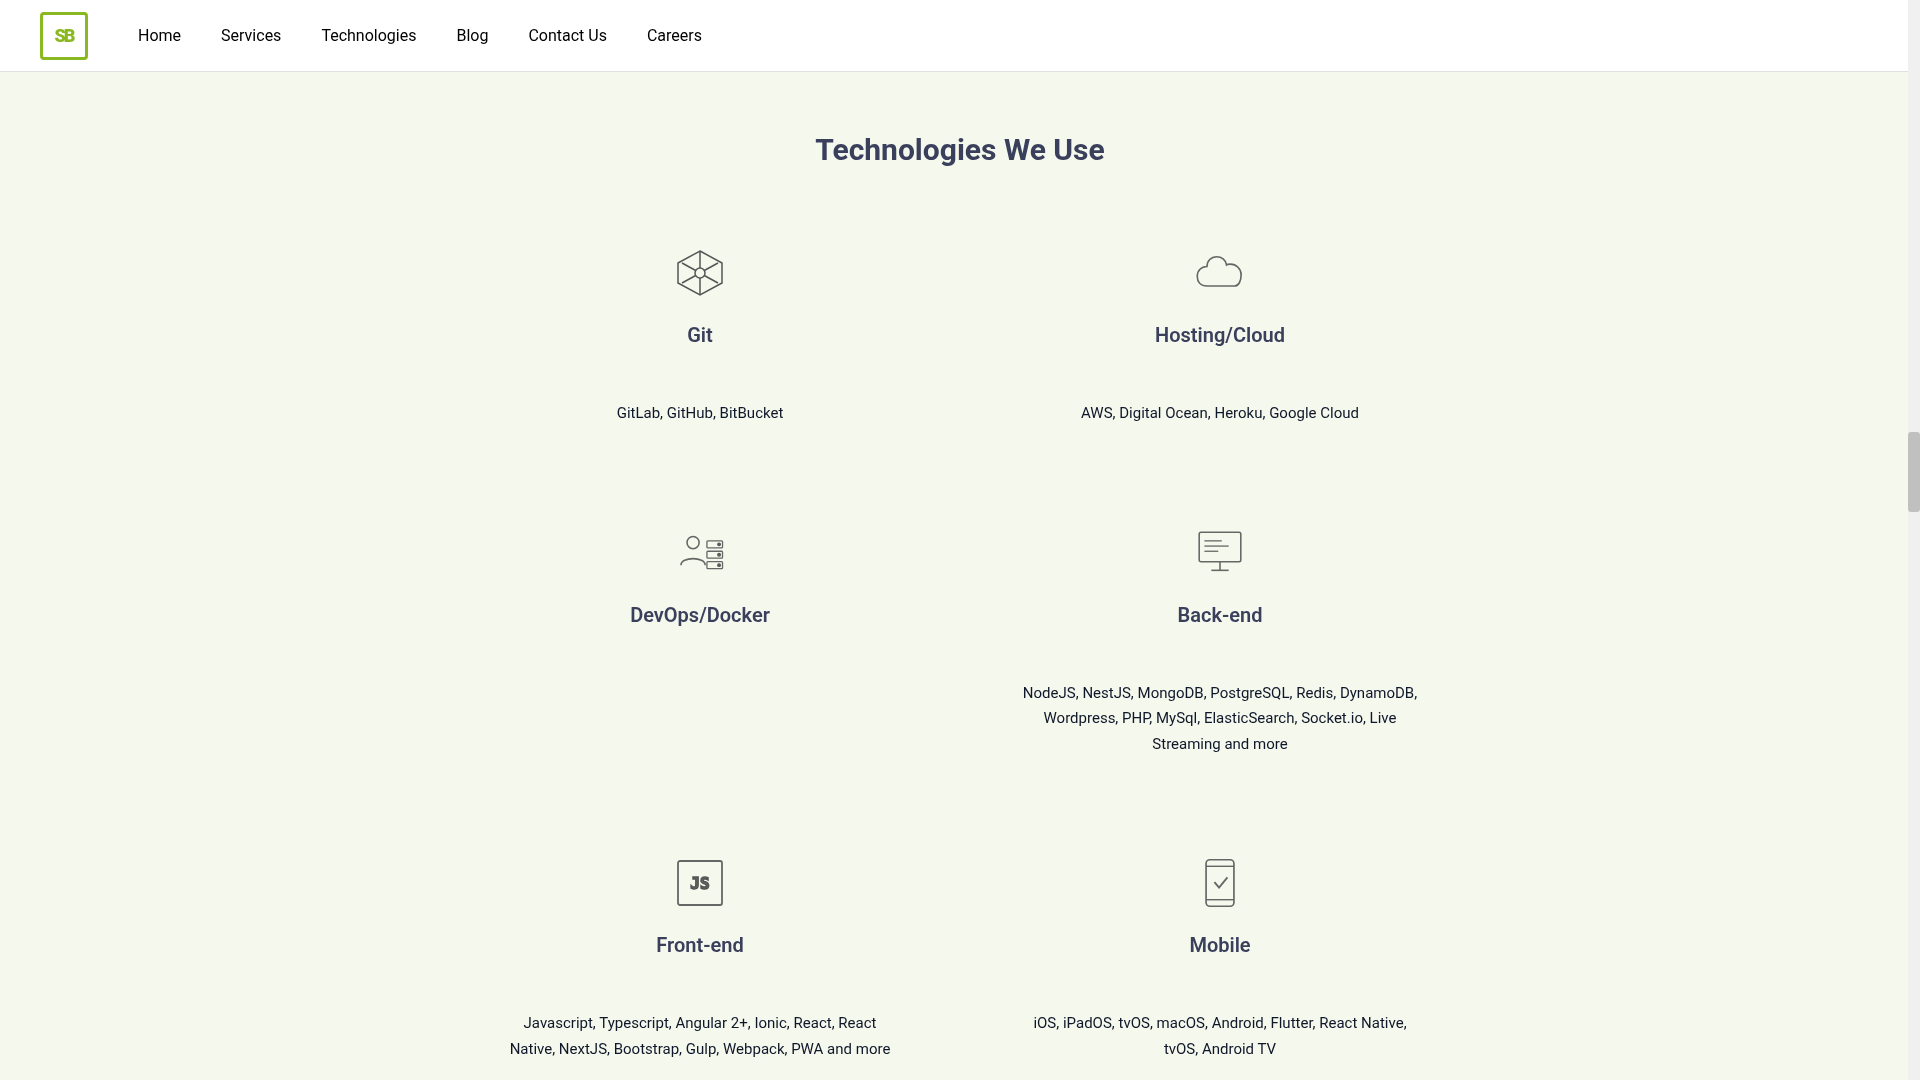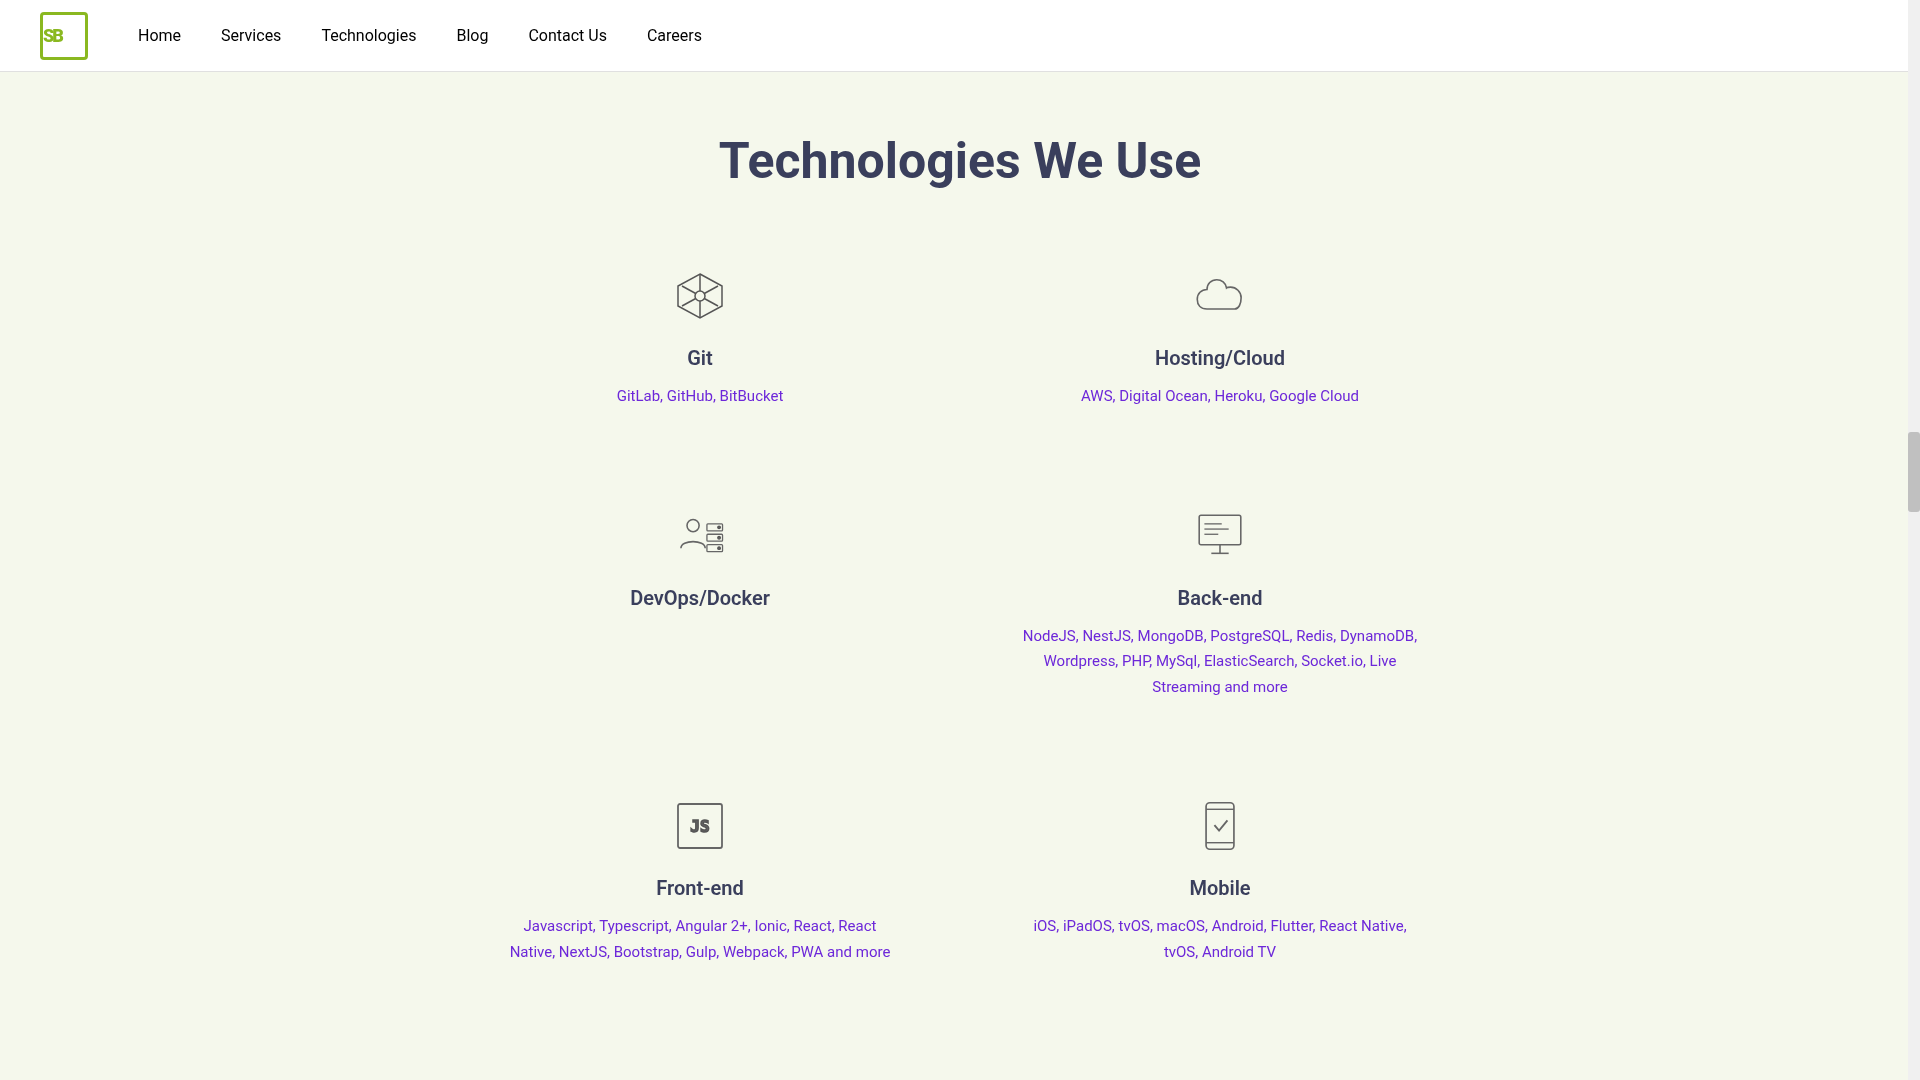--- a/index.html
+++ b/index.html
@@ -32,21 +32,21 @@
       margin-right: 50px;
     }
 
     .logo-icon {
       width: 48px;
       height: 48px;
       border: 3px solid #8ab820;
       border-radius: 4px;
       display: flex;
       align-items: center;
-      justify-content: flex-start;
+      justify-content: center;
       font-weight: 900;
       font-size: 18px;
       color: #8ab820;
       letter-spacing: -2px;
     }
 
     .nav-links {
       display: flex;
       gap: 40px;
       list-style: none;
@@ -79,21 +79,21 @@
     }
 
     
     .main-content {
       padding: 60px 0 60px 0;
       background-color: #f5f8ec;
     }
 
     .page-title {
       text-align: center;
-      font-size: 50px;
+      font-size: 30px;
       font-weight: 700;
       color: #3a3f5c;
       margin-bottom: 60px;
     }
 
     
     .tech-grid {
       display: grid;
       grid-template-columns: 1fr 1fr;
       max-width: 1200px;
@@ -129,23 +129,24 @@
 
     .tech-name {
       font-size: 20px;
       font-weight: 600;
       color: #3a3f5c;
       margin-bottom: 14px;
     }
 
     .tech-desc {
       font-size: 15px;
-      color: #6d28d9;
+      color: #0f172a;
       line-height: 1.7;
       max-width: 400px;
+      margin-top: 40px;
     }
   </style>
 </head>
 <body>
 
 <nav class="navbar">
   <div class="logo">
     <div class="logo-icon">
       <span>SB</span>
     </div>

